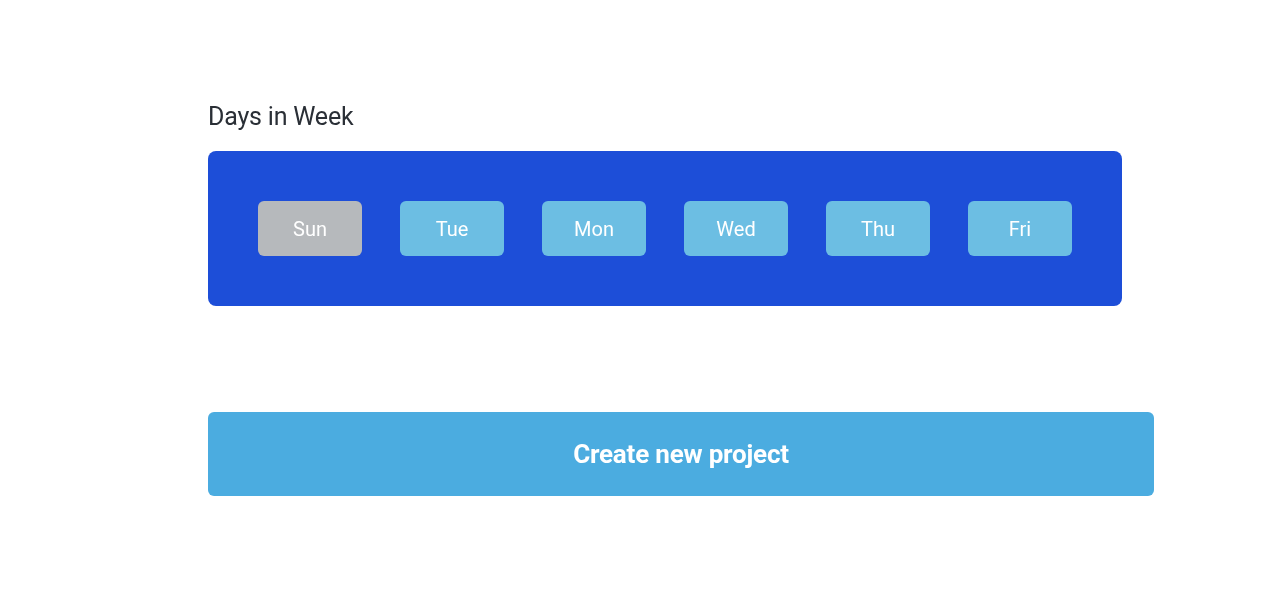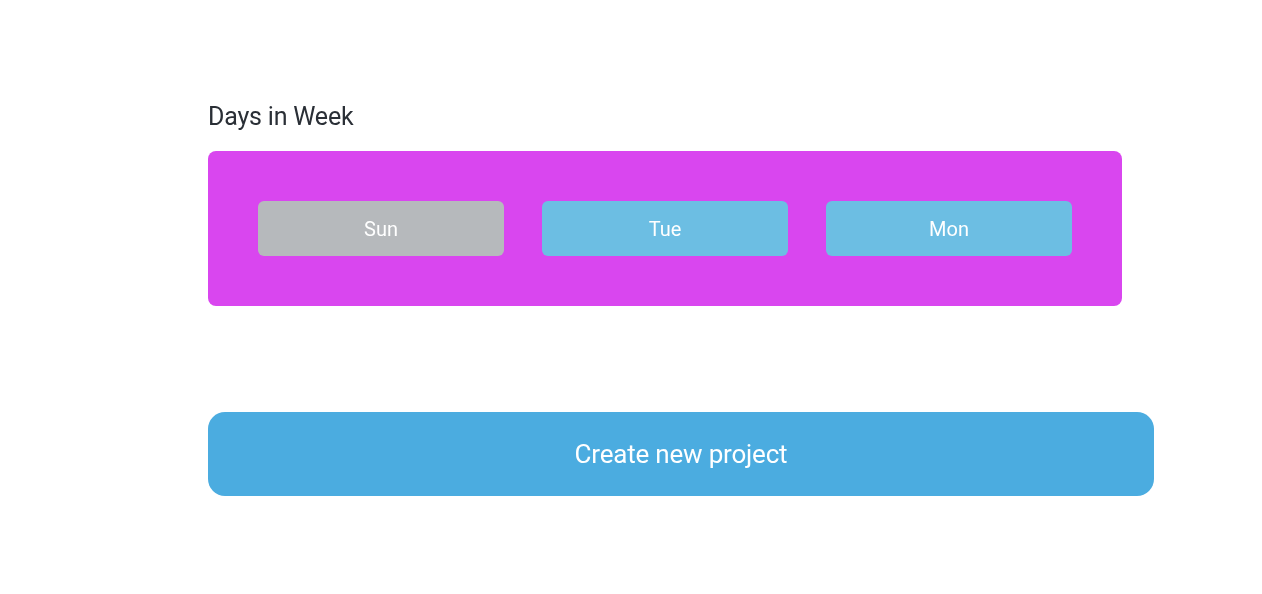--- a/index.html
+++ b/index.html
@@ -20,21 +20,21 @@
       padding-top: 38px;
     }
     .section-title {
       font-size: 25px;
       font-weight: 400;
       color: #2a2f36;
       margin-bottom: 20px;
       letter-spacing: -0.2px;
     }
     .days-panel {
-      background: #d946ef;
+      background: #1d4ed8;
       border-radius: 8px;
       padding: 34px;
       display: flex;
       gap: 6px;
     }
     .day-toggle {
       flex: 1;
       height: 55px;
       border: none;
       border-radius: 6px;
@@ -52,24 +52,24 @@
     }
     .day-toggle.selected {
       background: #6cbee3;
     }
     .primary-button {
       width: 100%;
       height: 84px;
       margin-top: 106px;
       background: #4bace0;
       border: none;
-      border-radius: 17px;
+      border-radius: 6px;
       color: #ffffff;
       font-size: 26px;
-      font-weight: 400;
+      font-weight: 700;
       cursor: pointer;
       display: flex;
       align-items: center;
       justify-content: center;
       font-family: inherit;
       letter-spacing: -0.2px;
     }
   </style>
 </head>
 <body>
@@ -80,18 +80,27 @@
   <div class="days-panel">
     <button class="day-toggle unselected">
       <span>Sun</span>
     </button>
     <button class="day-toggle selected">
       <span>Tue</span>
     </button>
     <button class="day-toggle selected">
       <span>Mon</span>
     </button>
+    <button class="day-toggle selected">
+      <span>Wed</span>
+    </button>
+    <button class="day-toggle selected">
+      <span>Thu</span>
+    </button>
+    <button class="day-toggle selected">
+      <span>Fri</span>
+    </button>
   </div>
 
   <button class="primary-button">
     <span>Create new project</span>
   </button>
 </div>
 
 </body></html>

